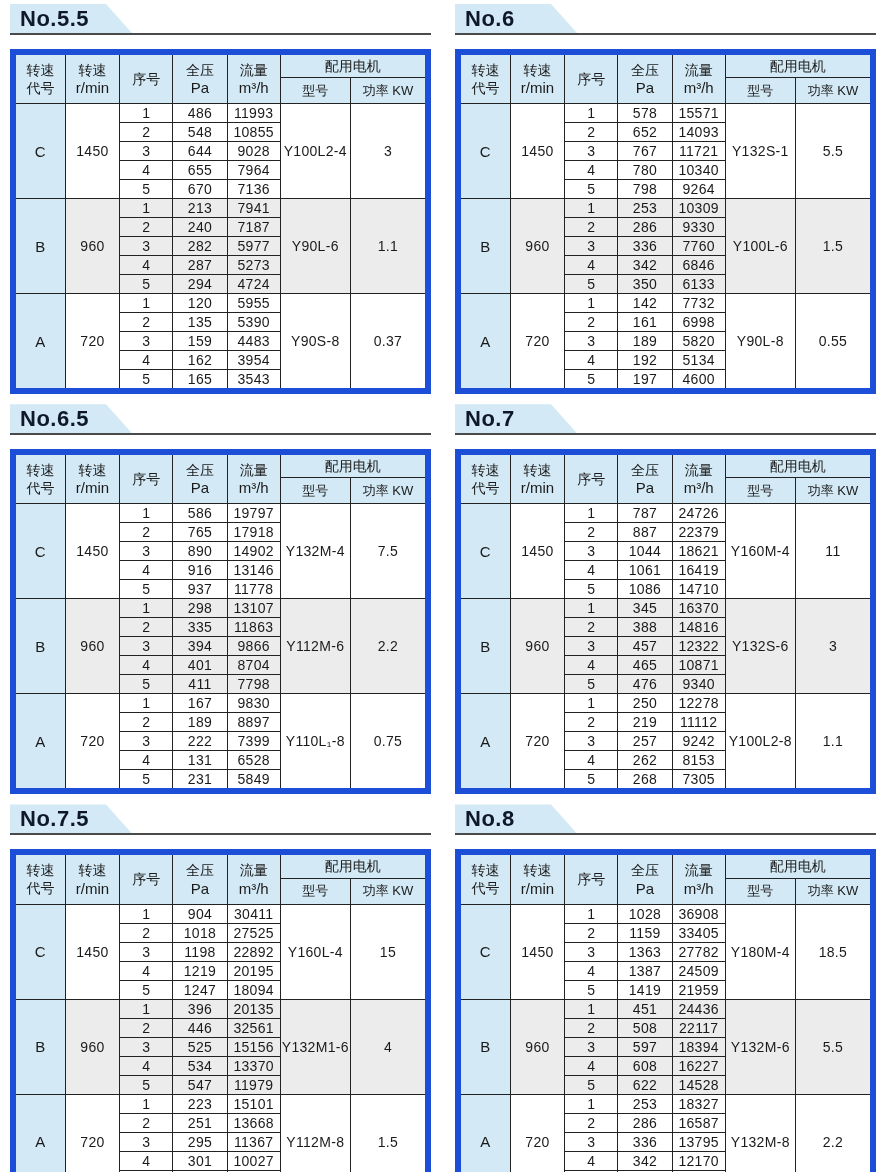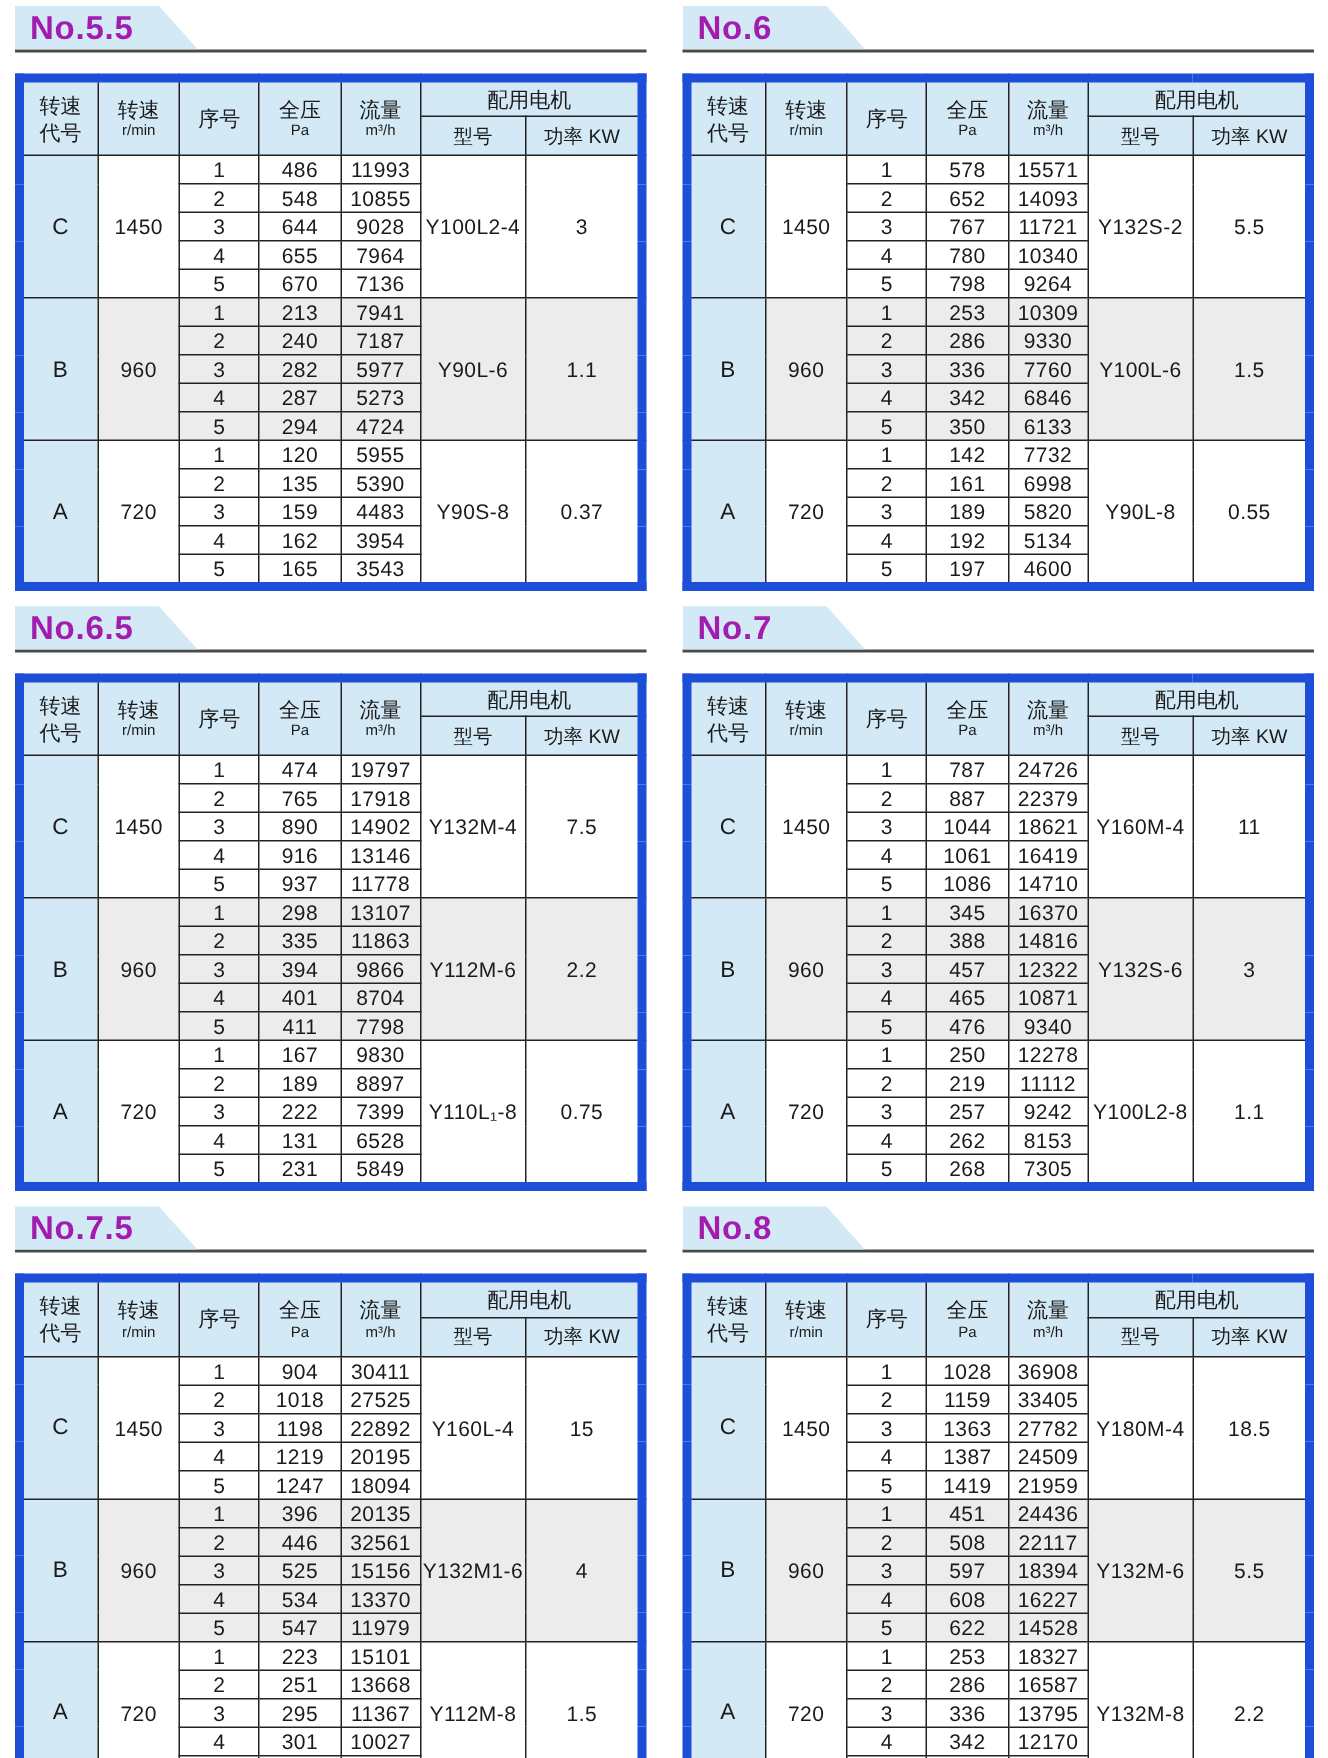--- a/index.html
+++ b/index.html
@@ -18,21 +18,21 @@
   }
   .group{display:block;}
   .tab{
     width:122px;height:29px;
     background:#d3e9f5;
     clip-path:polygon(0 0,calc(100% - 26px) 0,100% 100%,0 100%);
     display:flex;align-items:center;
     padding-left:10px;box-sizing:border-box;
   }
   .tab-text{
-    font-size:22px;font-weight:700;color:#a21caf;letter-spacing:0.5px;
+    font-size:22px;font-weight:700;color:#0f172a;letter-spacing:0.5px;
     line-height:1;
   }
   .rule{height:2px;background:#4a4a4a;margin:0 0 14px 0;}
   table.spec{
     border-collapse:collapse;
     border:6px solid #1d4ed8;
     width:100%;
     table-layout:fixed;
   }
   .spec th,.spec td{
@@ -40,21 +40,21 @@
     text-align:center;
     vertical-align:middle;
     padding:0;
   }
   .spec thead th{
     background:#d3e9f5;
     font-weight:400;
     padding:2px 0;
   }
   .h1{font-size:14px;line-height:1.3;}
-  .sub{font-size:10px;line-height:1.2;}
+  .sub{font-size:15px;line-height:1.2;}
   .spec thead tr.hr2 th{font-size:13px;height:21px;margin-top:37px;}
   .spec tbody td{font-size:14px;height:18px;letter-spacing:0.3px;}
   .spec td.code{background:#d3e9f5;font-size:15px;}
   .spec td.shade{background:#ececec;}
   .spec td.motor,.spec td.power{font-size:14px;}
 </style>
 </head>
 <body>
 
 <div id="grid">
@@ -239,21 +239,21 @@
             <th>功率 KW</th>
           </tr>
         </thead>
         <tbody>
           <tr>
             <td class="code" rowspan="5">C</td>
             <td class="rpm" rowspan="5">1450</td>
             <td class="seq">1</td>
             <td class="num">578</td>
             <td class="num">15571</td>
-            <td class="motor" rowspan="5">Y132S-2</td>
+            <td class="motor" rowspan="5">Y132S-1</td>
             <td class="power" rowspan="5">5.5</td>
           </tr>
           <tr>
             <td class="seq">2</td>
             <td class="num">652</td>
             <td class="num">14093</td>
           </tr>
           <tr>
             <td class="seq">3</td>
             <td class="num">767</td>
@@ -373,21 +373,21 @@
           <tr class="hr2">
             <th>型号</th>
             <th>功率 KW</th>
           </tr>
         </thead>
         <tbody>
           <tr>
             <td class="code" rowspan="5">C</td>
             <td class="rpm" rowspan="5">1450</td>
             <td class="seq">1</td>
-            <td class="num">474</td>
+            <td class="num">586</td>
             <td class="num">19797</td>
             <td class="motor" rowspan="5">Y132M-4</td>
             <td class="power" rowspan="5">7.5</td>
           </tr>
           <tr>
             <td class="seq">2</td>
             <td class="num">765</td>
             <td class="num">17918</td>
           </tr>
           <tr>

